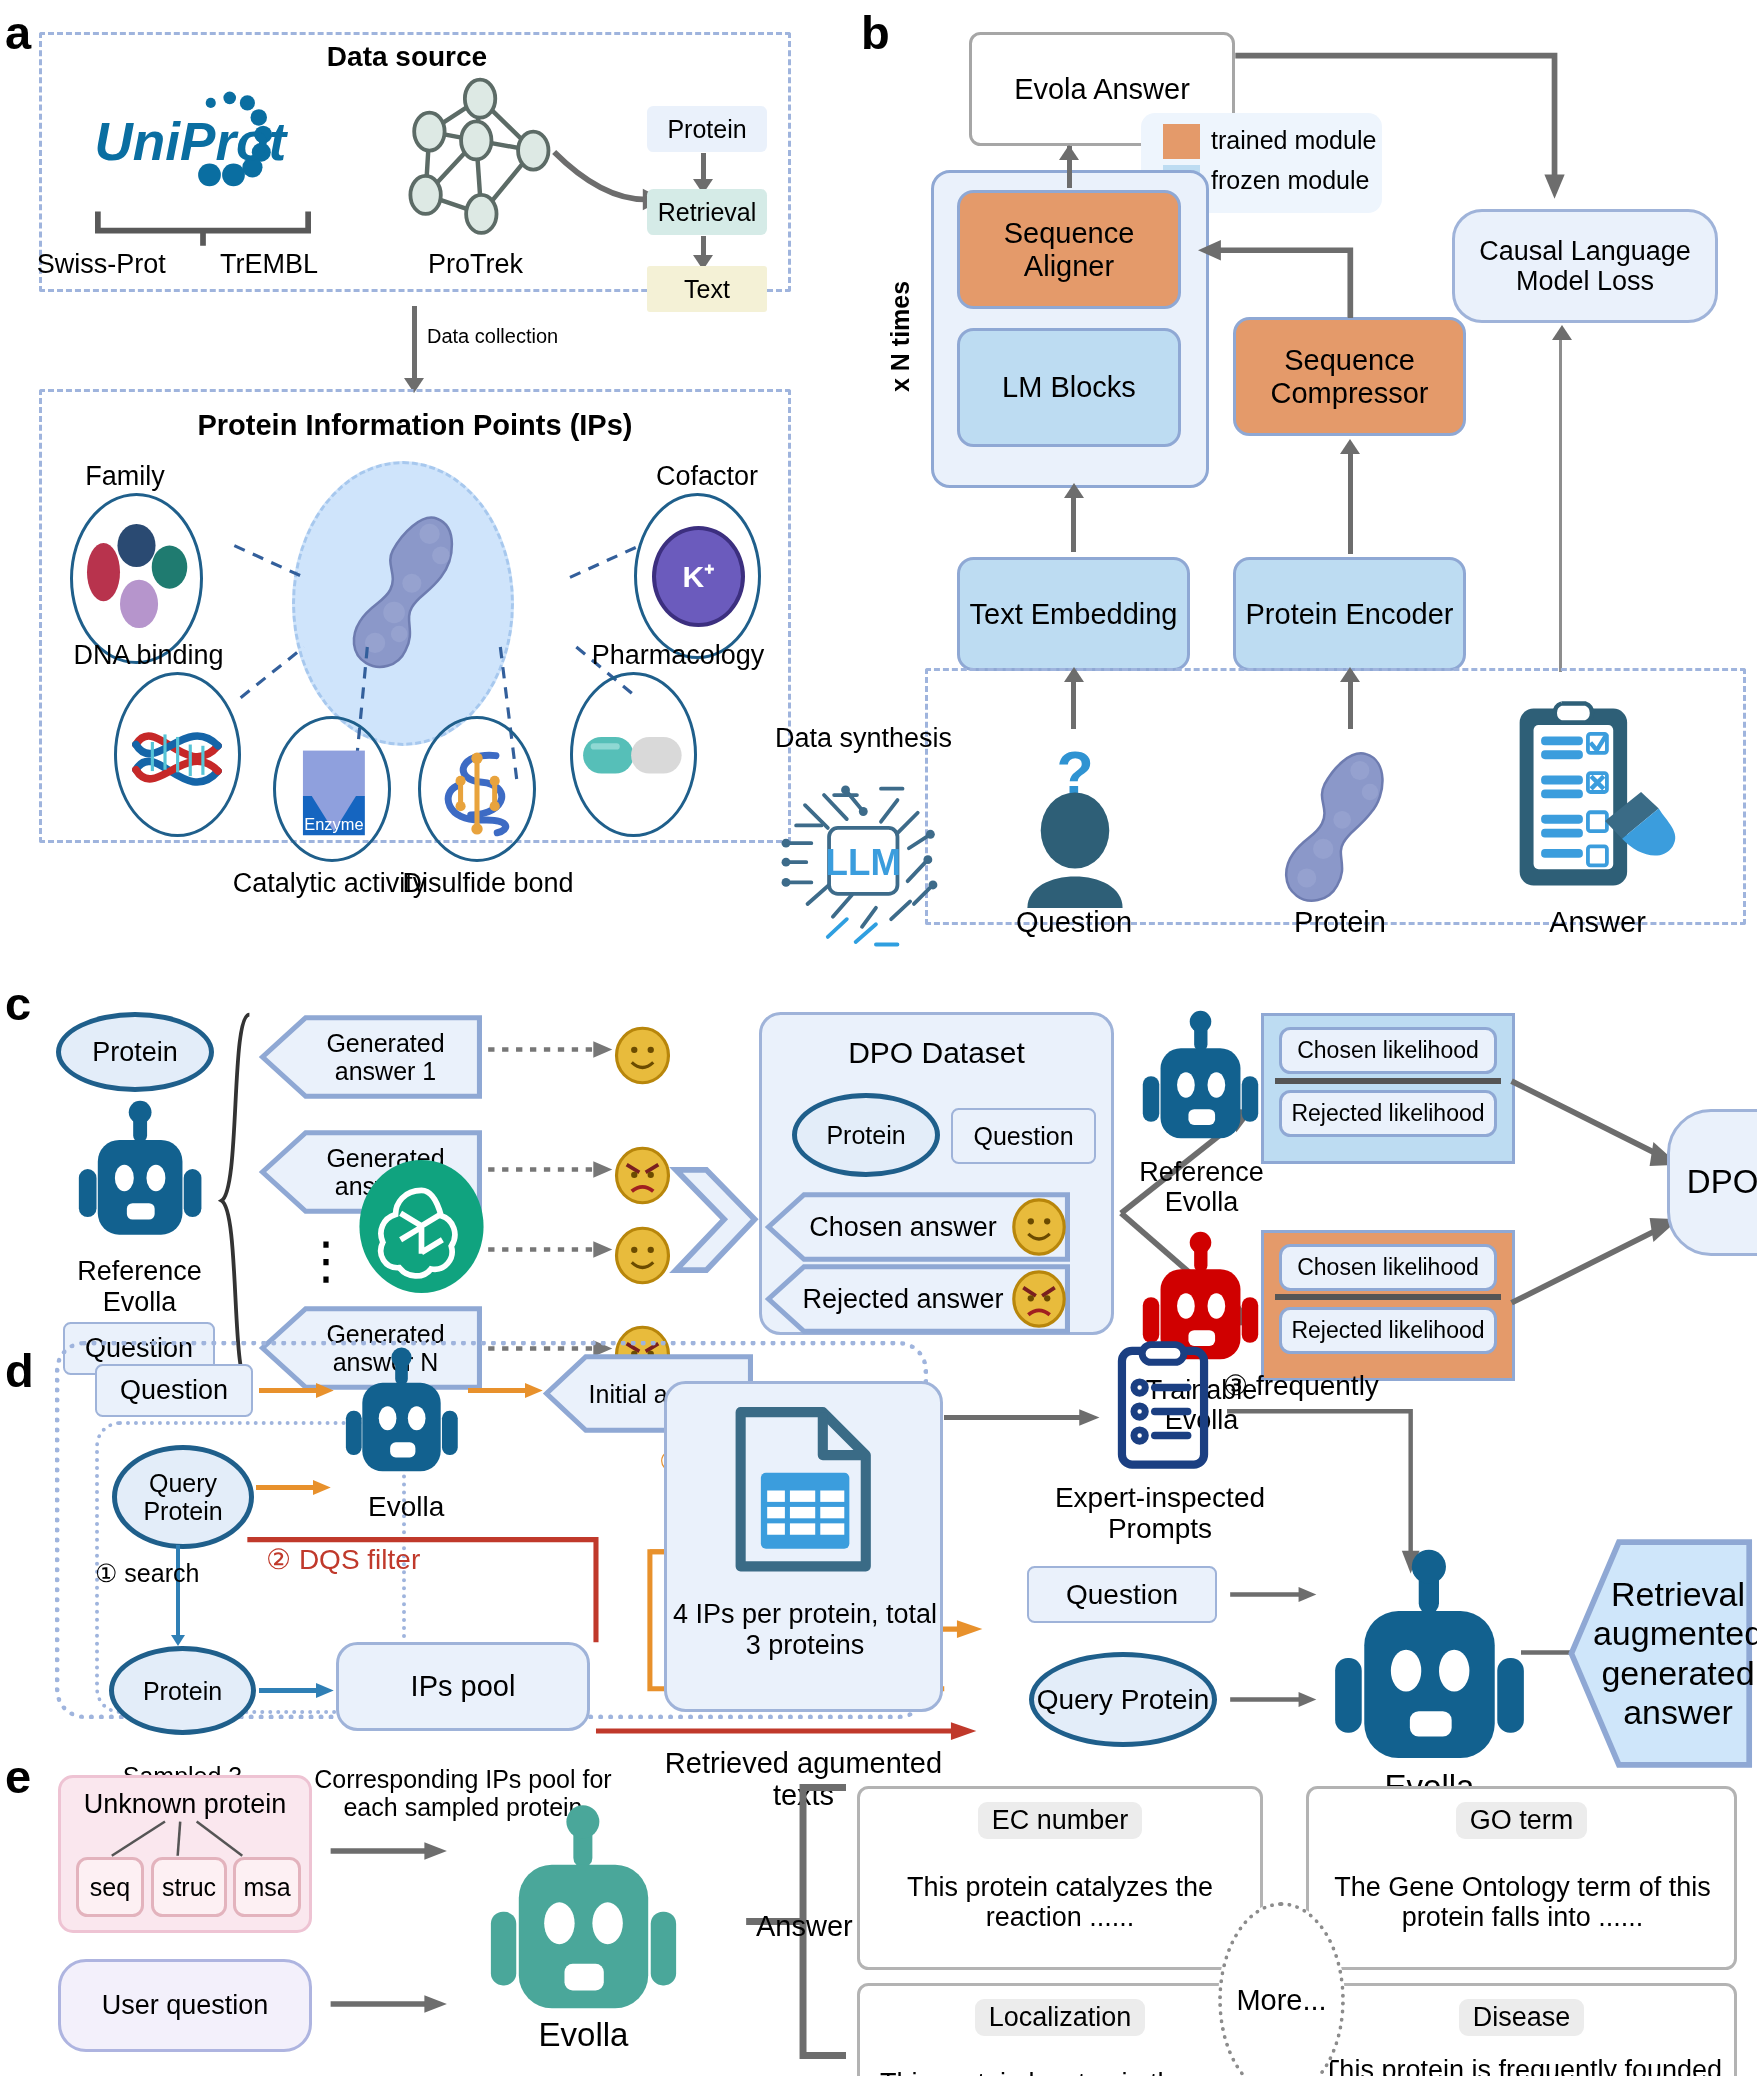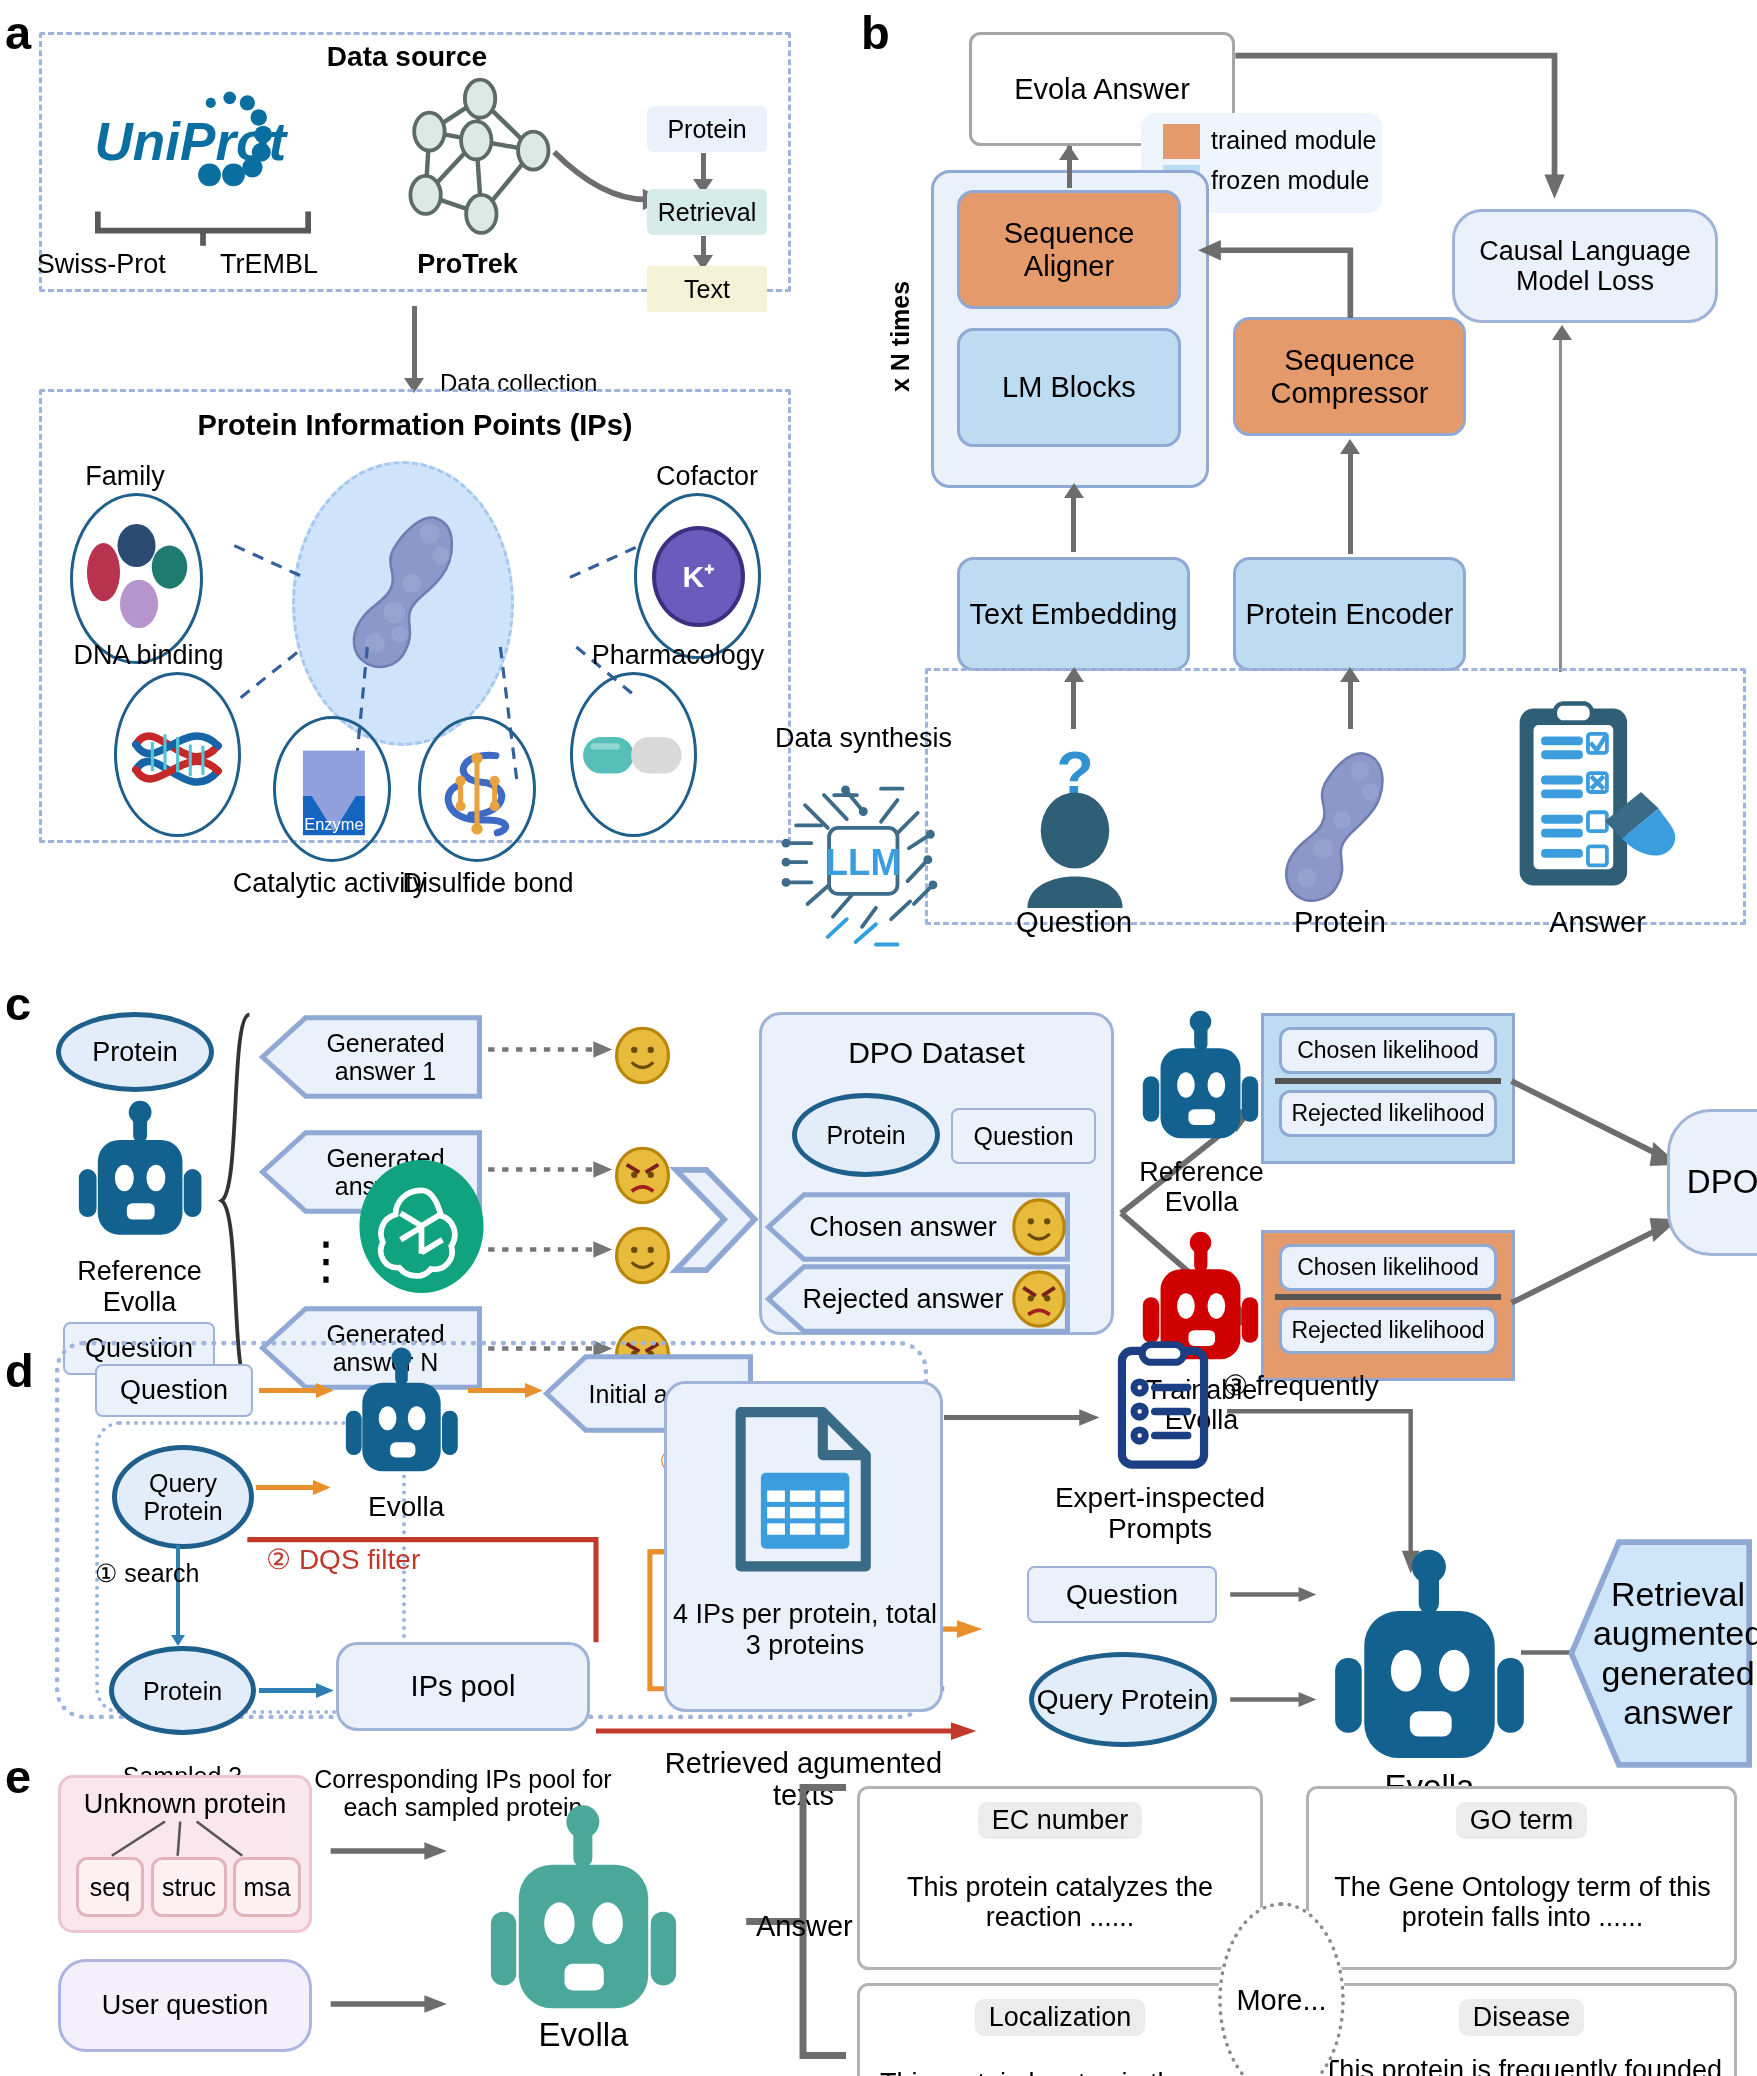--- a/index.html
+++ b/index.html
@@ -75,40 +75,40 @@
       <g fill="#dde9e4" stroke="#5c6b66" stroke-width="6">
         <ellipse cx="158" cy="26" rx="24" ry="30"></ellipse>
         <ellipse cx="78" cy="78" rx="24" ry="30"></ellipse>
         <ellipse cx="152" cy="92" rx="24" ry="30"></ellipse>
         <ellipse cx="242" cy="108" rx="24" ry="30"></ellipse>
         <ellipse cx="72" cy="178" rx="24" ry="30"></ellipse>
         <ellipse cx="160" cy="208" rx="24" ry="30"></ellipse>
       </g>
     </svg>
   </div>
-  <div class="abs ctr" style="left:366px;top:248px;width:203px;height:32px;font-size:27px;font-weight:bold;">ProTrek</div>
+  <div class="abs ctr" style="left:374px;top:248px;width:203px;height:32px;font-size:27px;">ProTrek</div>
 
   <div class="abs" style="left:551px;top:133px;width:114px;height:76px;">
     <svg width="114" height="76" class="noclick" viewBox="0 0 180 120">
       <path d="M5 30 Q80 105 150 105" stroke="#6d6d6d" stroke-width="9" fill="none"></path>
       <polygon points="145,88 178,105 145,122" fill="#6d6d6d"></polygon>
     </svg>
   </div>
 
   <div class="abs ctr" style="left:647px;top:106px;width:120px;height:46px;background:#eaf1fb;border-radius:6.3px;font-size:25px;">Protein</div>
   <div class="abs" style="left:701px;top:153px;width:5px;height:27px;background:#6d6d6d;"></div>
   <div class="abs arrhead ah-down" style="left:693px;top:179px;"></div>
   <div class="abs ctr" style="left:647px;top:189px;width:120px;height:46px;background:#d5ebe7;border-radius:6.3px;font-size:25px;">Retrieval</div>
   <div class="abs" style="left:701px;top:236px;width:5px;height:21.6px;background:#6d6d6d;"></div>
   <div class="abs arrhead ah-down" style="left:693px;top:255px;"></div>
   <div class="abs ctr" style="left:647px;top:266px;width:120px;height:46px;background:#f4f1d6;border-radius:3px;font-size:25px;">Text</div>
 
   <div class="abs" style="left:412px;top:306px;width:5px;height:76px;background:#6d6d6d;"></div>
   <div class="abs arrhead ah-down" style="left:404px;top:378px;"></div>
-  <div class="abs" style="left:440px;top:325px;font-size:24px;margin-top:44px;">Data collection</div>
+  <div class="abs" style="left:427px;top:325px;font-size:20px;">Data collection</div>
 
   <div class="abs dashbox" style="left:39px;top:389px;width:752px;height:454px;"></div>
   <div class="abs ctr" style="left:39px;top:406px;width:752px;height:38px;font-size:29px;font-weight:bold;">Protein Information Points (IPs)</div>
 
   <div class="abs" style="left:292px;top:461px;width:222px;height:285px;background:#cfe4fb;border:3.2px dashed #a7c8ee;border-radius:50%;"></div>
   <div class="abs" style="left:323px;top:501px;width:165px;height:209px;">
     <svg width="165" height="209" class="noclick" viewBox="0 0 260 330">
       <path d="M180 28 C212 40 208 92 186 120 C166 146 150 150 140 168 C128 188 146 206 130 236 C118 262 88 268 68 256 C44 242 44 212 58 190 C74 164 96 160 106 140 C118 116 98 100 110 78 C124 52 156 18 180 28 Z" fill="#8b98c9" stroke="#6e7cb0" stroke-width="4"></path>
       <g fill="#9aa6d2" opacity="0.75">
         <circle cx="168" cy="52" r="16"></circle>

